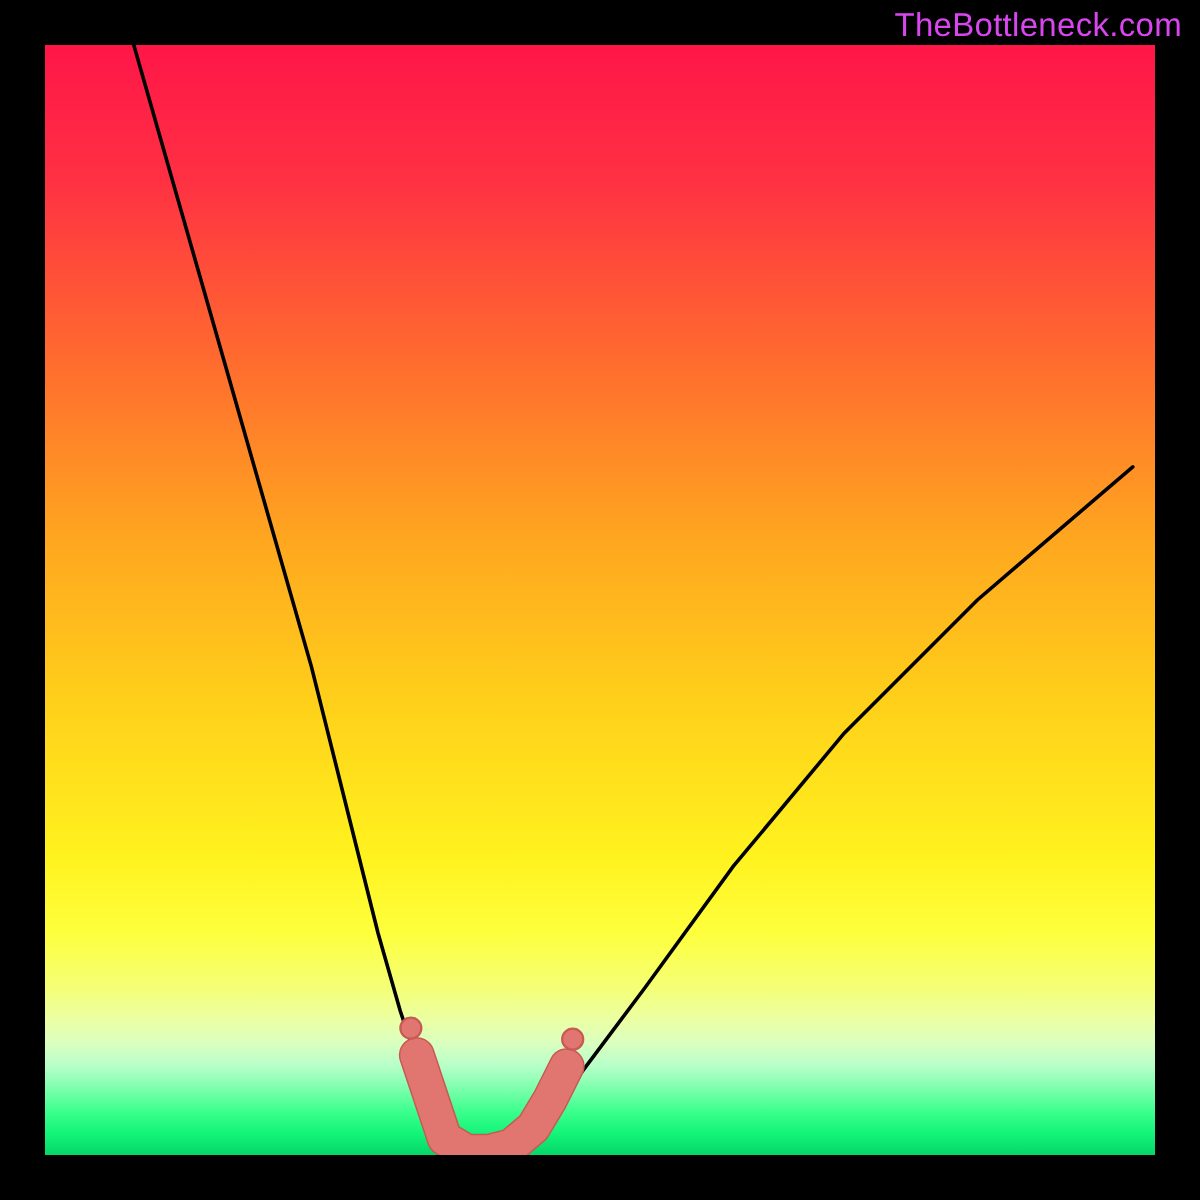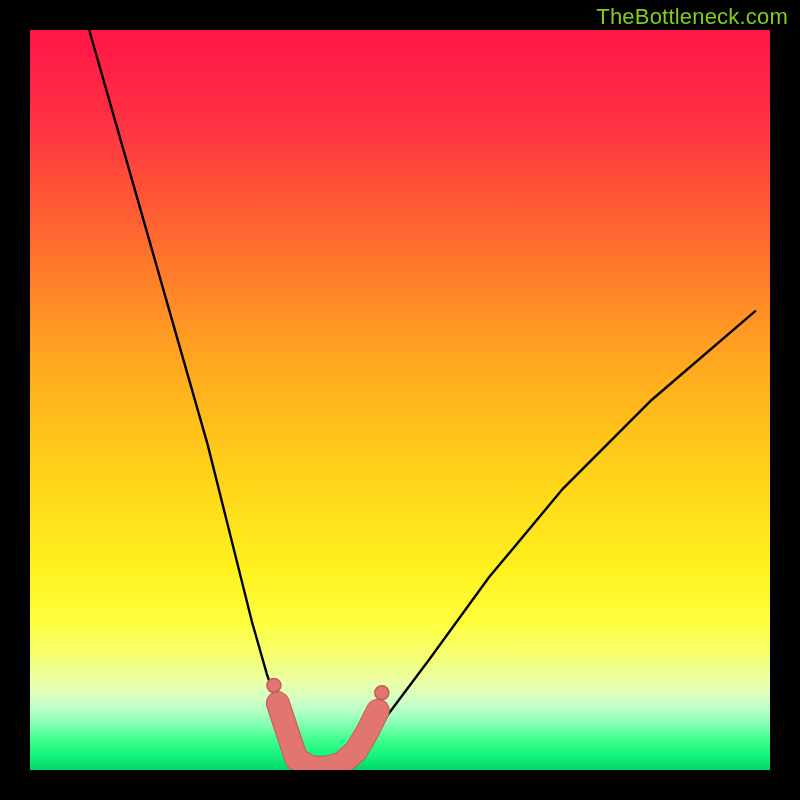--- a/index.html
+++ b/index.html
@@ -38,21 +38,21 @@
     position: absolute;
     left: 0;
     top: 0;
     width: 740px;
     height: 740px;
   }
   .watermark {
     position: absolute;
     top: 4px;
     right: 12px;
-    color: #84cc16;
+    color: #d946ef;
     font-size: 22px;
     font-weight: 500;
     letter-spacing: 0.2px;
   }
 </style>
 </head>
 <body>
 
 <div class="frame">
 

